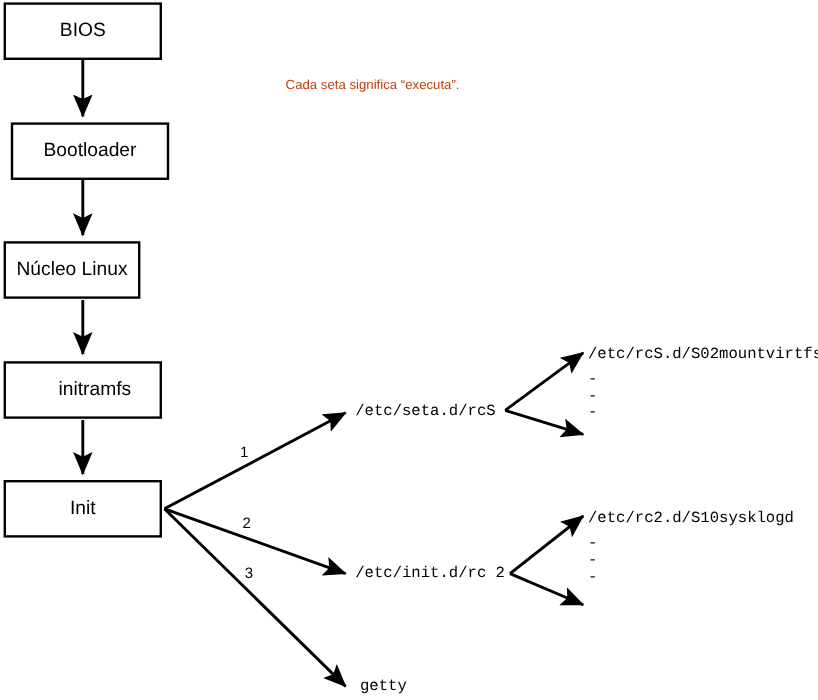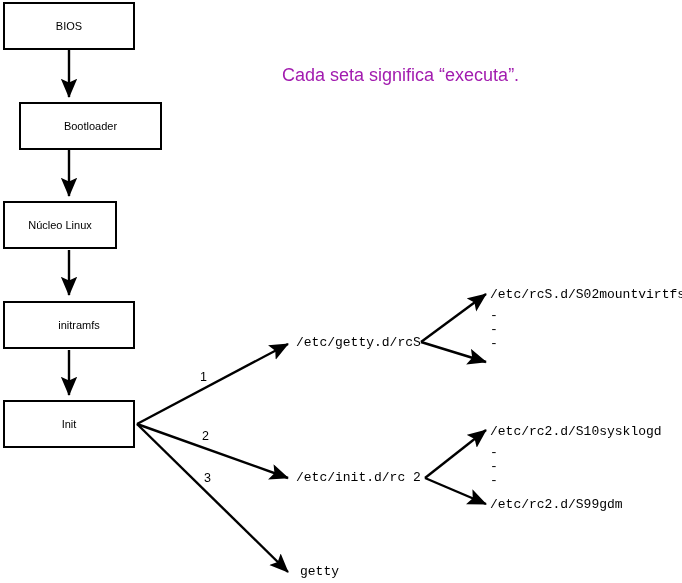--- a/index.html
+++ b/index.html
@@ -17,31 +17,30 @@
   }
   .node-box {
     position: absolute;
     box-sizing: border-box;
     border: 2px solid #000000;
     background: #ffffff;
     display: flex;
     align-items: center;
     justify-content: center;
     font-family: "Liberation Sans", sans-serif;
-    font-size: 11px;
+    font-size: 16px;
     color: #000000;
     line-height: 1;
   }
   .caption {
     position: absolute;
     font-family: "Liberation Sans", sans-serif;
-    font-size: 18px;
-    color: #a21caf;
+    font-size: 11px;
+    color: #c2410c;
     white-space: nowrap;
-    margin-left: 44px;
   }
   .mono-label {
     position: absolute;
     font-family: "Liberation Mono", monospace;
     font-size: 13px;
     color: #000000;
     white-space: nowrap;
     line-height: 1;
   }
   .edge-num {
@@ -100,21 +99,21 @@
     <g stroke="#000000" stroke-width="2.4" fill="none" marker-end="url(#ah)">
       <line x1="425" y1="478" x2="486" y2="430"></line>
       <line x1="425" y1="478" x2="486" y2="504"></line>
     </g>
   </svg>
 
   <div class="node-box" style="left:3px; top:2px; width:132px; height:48px;">
     <span>BIOS</span>
   </div>
 
-  <div class="node-box" style="left:19px; top:102px; width:143px; height:48px;">
+  <div class="node-box" style="left:9px; top:102px; width:132px; height:48px;">
     <span>Bootloader</span>
   </div>
 
   <div class="node-box" style="left:3px; top:201px; width:114px; height:48px;">
     <span>Núcleo Linux</span>
   </div>
 
   <div class="node-box" style="left:3px; top:301px; width:132px; height:48px;padding-left:20px;">
     <span>initramfs</span>
   </div>
@@ -122,28 +121,27 @@
   <div class="node-box" style="left:3px; top:400px; width:132px; height:48px;justify-content:center;">
     <span>Init</span>
   </div>
 
   <div class="caption" style="left:238px; top:65px;">Cada seta significa “executa”.</div>
 
   <div class="edge-num" style="left:200px; top:371px;">1</div>
   <div class="edge-num" style="left:202px; top:430px;">2</div>
   <div class="edge-num" style="left:204px; top:472px;">3</div>
 
-  <div class="mono-label" style="left:296px; top:336px;">/etc/getty.d/rcS</div>
+  <div class="mono-label" style="left:296px; top:336px;">/etc/seta.d/rcS</div>
   <div class="mono-label" style="left:296px; top:471px;">/etc/init.d/rc 2</div>
   <div class="mono-label" style="left:300px; top:565px;text-align:right;">getty</div>
 
   <div class="mono-label" style="left:490px; top:288px;">/etc/rcS.d/S02mountvirtfs</div>
   <div class="dash-mark" style="left:490px; top:309px;">-</div>
   <div class="dash-mark" style="left:490px; top:323px;">-</div>
   <div class="dash-mark" style="left:490px; top:337px;">-</div>
 
   <div class="mono-label" style="left:490px; top:425px;">/etc/rc2.d/S10sysklogd</div>
   <div class="dash-mark" style="left:490px; top:446px;">-</div>
   <div class="dash-mark" style="left:490px; top:460px;">-</div>
   <div class="dash-mark" style="left:490px; top:474px;">-</div>
-  <div class="mono-label" style="left:490px; top:498px;">/etc/rc2.d/S99gdm</div>
 
 </div>
 
 </body></html>

